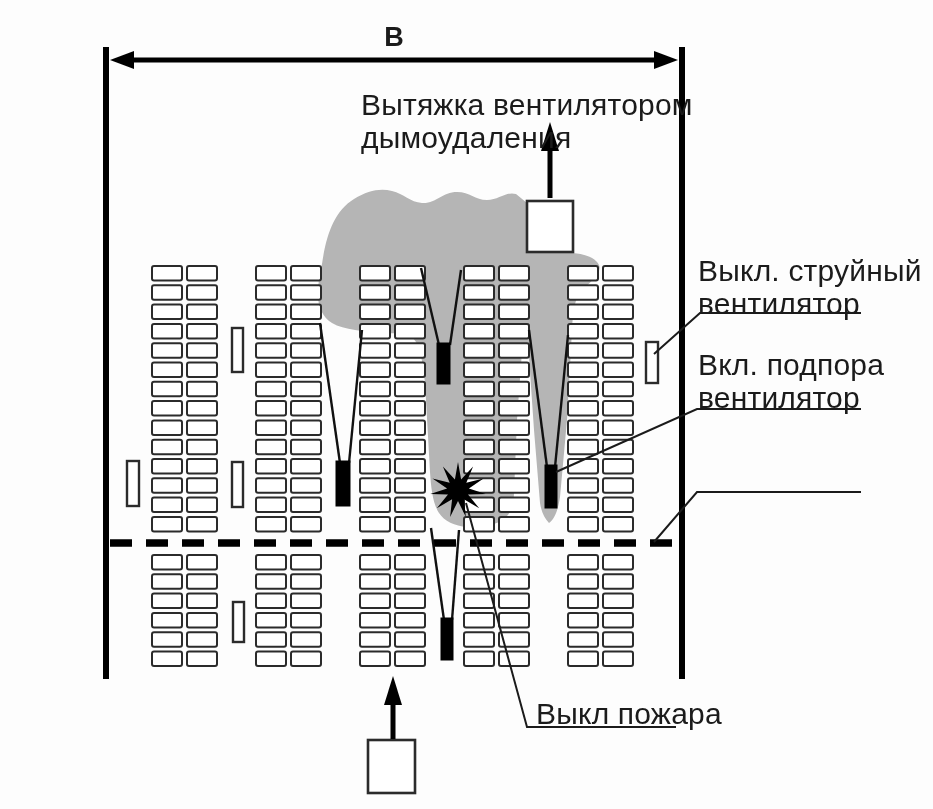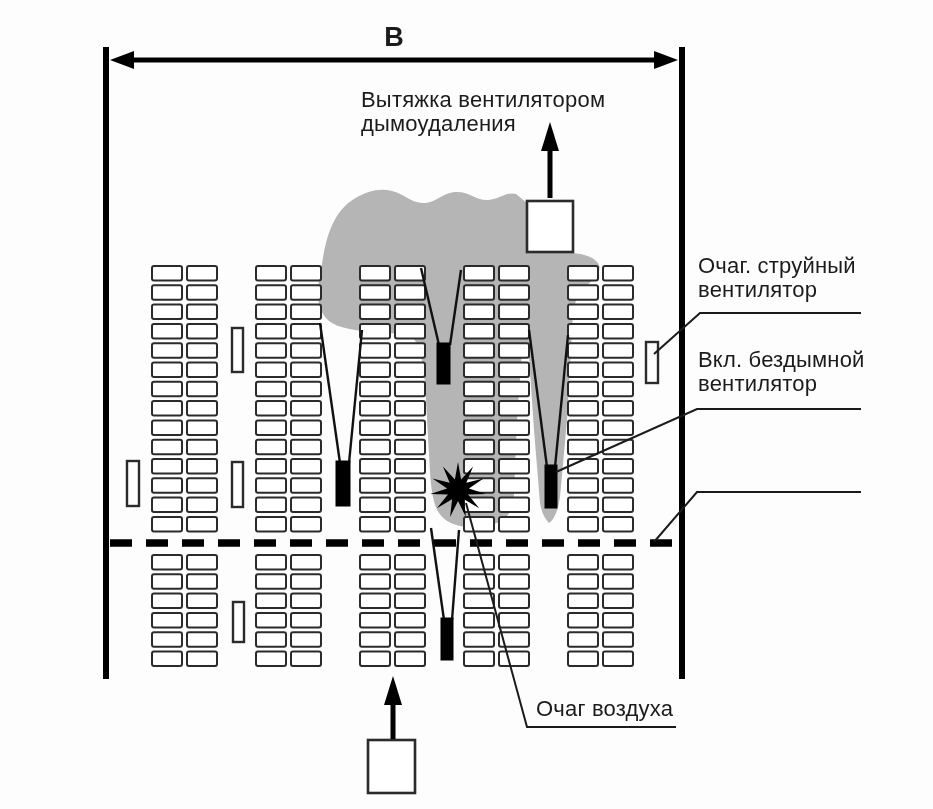--- a/index.html
+++ b/index.html
@@ -6,22 +6,22 @@
   .stage{
     position:relative;
     width:933px;height:809px;
     background:#fdfdfd;
     font-family:"Liberation Sans", sans-serif;
     overflow:hidden;
   }
   .stage svg{position:absolute;left:0;top:0;}
   .lbl{
     position:absolute;
-    font-size:22px;
-    line-height:24px;
+    font-size:30px;
+    line-height:33px;
     color:#1b1b1b;
     white-space:pre-line;
     letter-spacing:0.2px;
   }
   .lbl.dim{
     font-size:27px;
     font-weight:bold;
     line-height:27px;
     width:60px;
     text-align:center;
@@ -306,21 +306,21 @@
       <path d="M676,727 L527,727 L466,503"></path>
     </g>
   </svg>
 
   <div class="lbl dim" style="left:364px;top:24px">В</div>
 
   <div class="lbl" style="left:361px;top:88px">Вытяжка вентилятором
 дымоудаления</div>
 
 
-  <div class="lbl" style="left:698px;top:254px">Очаг. струйный
+  <div class="lbl" style="left:698px;top:254px">Выкл. струйный
 вентилятор</div>
 
-  <div class="lbl" style="left:698px;top:348px">Вкл. бездымной
+  <div class="lbl" style="left:698px;top:348px">Вкл. подпора
 вентилятор</div>
 
 
-  <div class="lbl" style="left:536px;top:697px">Очаг воздуха</div>
+  <div class="lbl" style="left:536px;top:697px">Выкл пожара</div>
 </div>
 
 </body></html>

